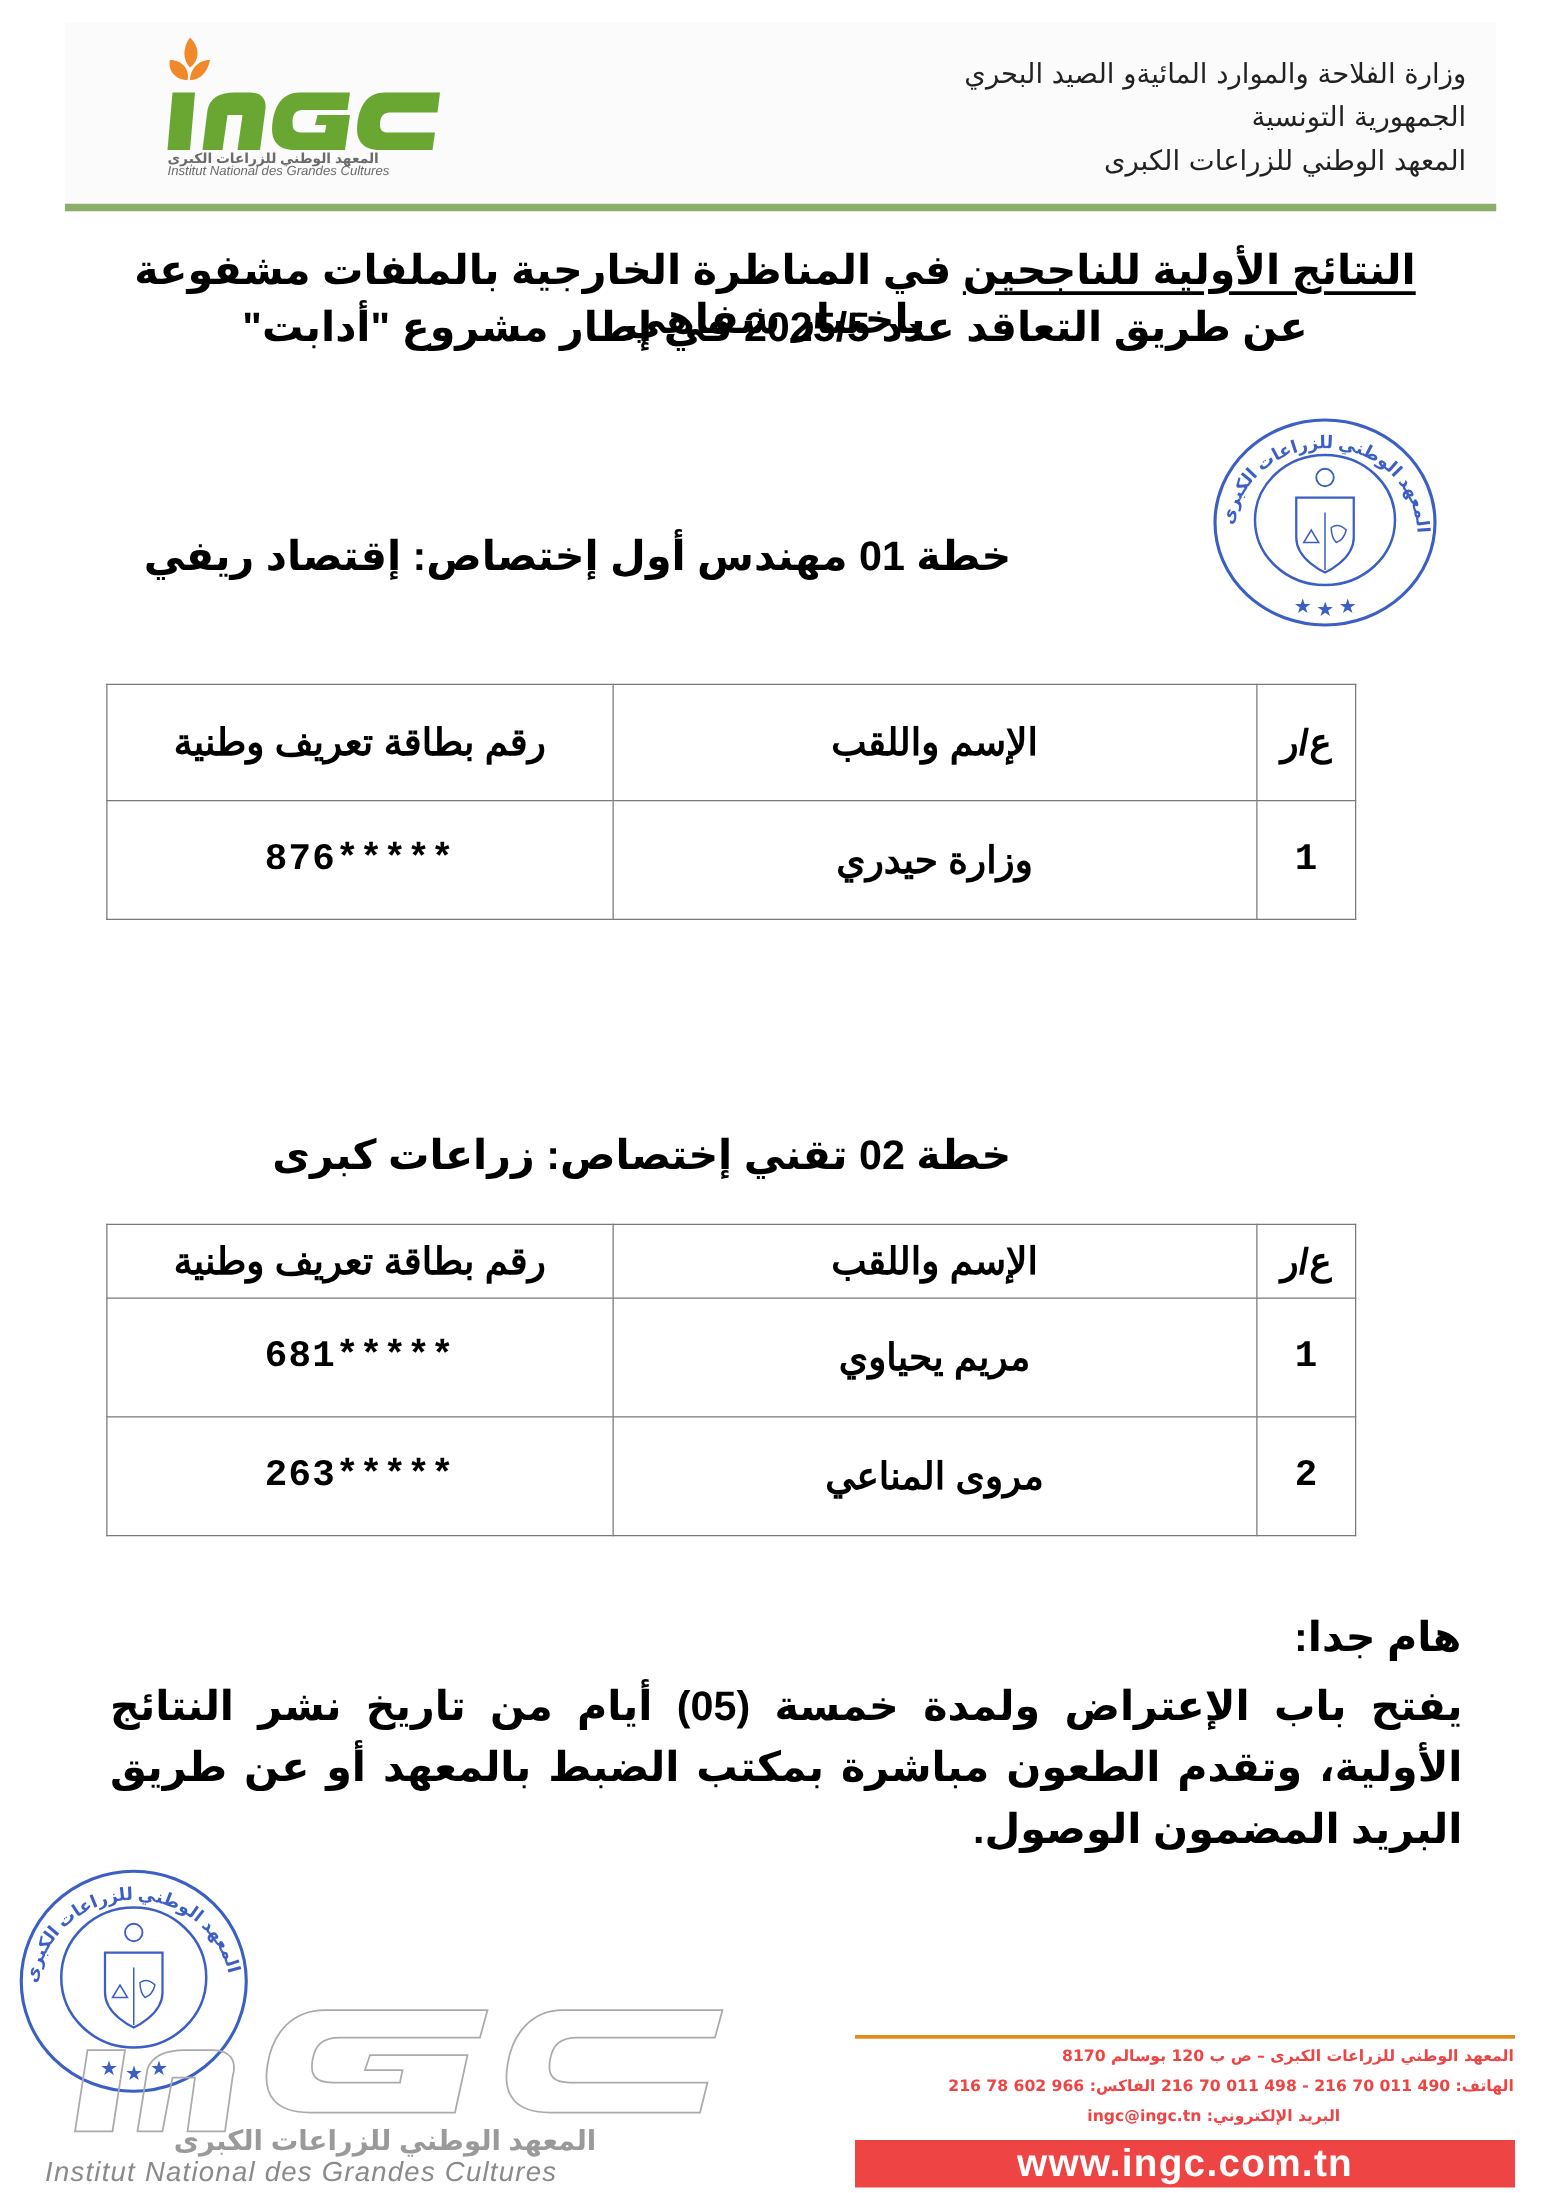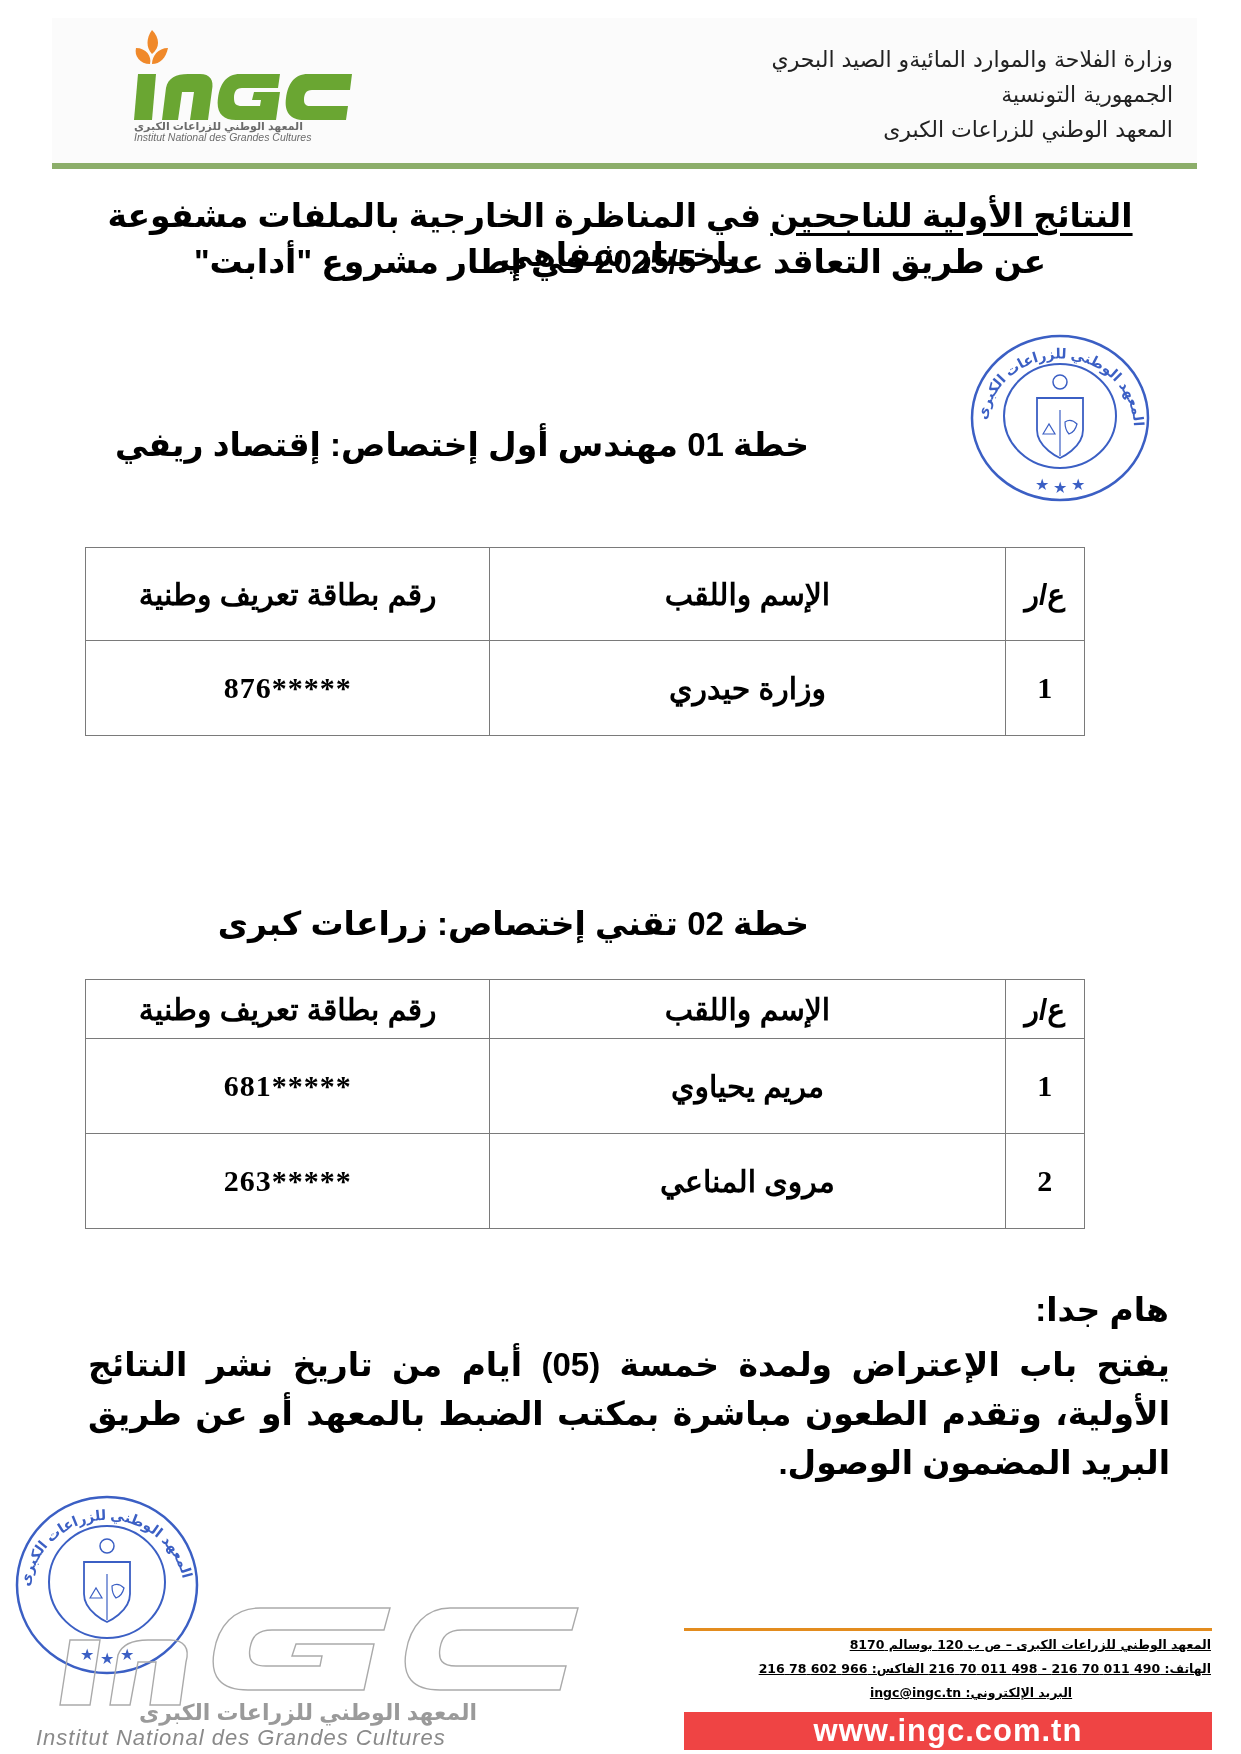--- a/index.html
+++ b/index.html
@@ -19,21 +19,21 @@
   .title2 { top:242px; }
   .title1 .u { text-decoration:underline; text-underline-offset:6px; }
   
   .stamp { left:965px; top:330px; width:190px; height:180px; }
   
   .section-title { direction:rtl; font-weight:bold; font-size:33px; text-align:right;margin-left:16px; }
   .sec1 { right:432px; top:425px; }
   .sec2 { right:432px; top:904px;text-align:right; }
   
   table.results { position:absolute; left:85px; width:1000px; border-collapse:collapse; direction:rtl; }
-  table.results td, table.results th { border:1.5px solid #7a7a7a; text-align:center; font-weight:bold; font-family:Liberation Serif, serif; }
+  table.results td, table.results th { border:1.5px solid #7a7a7a; text-align:center; font-weight:bold; font-family:Liberation Mono, monospace; }
   table.results th { font-size:30px; font-family:"Liberation Sans", sans-serif; }
   .t1 { top:547px; }
   .t1 th { height:90px; }
   .t1 td { height:92px; }
   .t2 { top:979px; }
   .t2 th { height:56px; }
   .t2 td { height:92px; }
   .col-num { width:77px; }
   .col-name { width:518px; }
   .col-id { width:405px; }
@@ -43,21 +43,21 @@
   
   .notice-title { right:72px; top:1290px; font-weight:bold; font-size:33px; direction:rtl; text-underline-offset:6px; }
   .notice-body { left:88px; width:1082px; top:1340px; direction:rtl; text-align:justify; text-align-last:right; font-weight:bold; font-size:33px; line-height:49px; }
   
   .stamp2 { left:10px; top:1490px; width:195px; height:190px; }
   .watermark { left:30px; top:1600px; width:560px; height:110px; }
   .wm-ar { left:38px; top:1700px; width:540px; font-size:22px; font-weight:bold; color:#9a9a9a; direction:rtl; text-align:center; letter-spacing:2px; }
   .wm-fr { left:36px; top:1725px; width:560px; font-size:22px; font-style:italic; color:#8a8a8a; letter-spacing:1px; }
   
   .foot-rule { left:684px; top:1628px; width:528px; height:3px; background:#e38c1e; }
-  .foot-line { right:30px; width:520px; text-align:right; direction:rtl; font-size:12.5px; font-weight:bold; color:#000000; font-family:"DejaVu Sans", sans-serif;text-decoration:underline; }
+  .foot-line { right:30px; width:520px; text-align:right; direction:rtl; font-size:12.5px; font-weight:bold; color:#ef4444; font-family:"DejaVu Sans", sans-serif; }
   .f1 { top:1637px; }
   .f2 { top:1661px; }
   .f3 { top:1685px; text-align:center; right:120px; width:300px; }
   .foot-web { left:684px; top:1712px; width:528px; height:38px; background:#ef4444; color:#fff; font-weight:bold; font-size:31px; text-align:center; line-height:38px; letter-spacing:1px; }
 </style>
 </head>
 <body>
 
 <div class="abs header-band"></div>
 <div class="abs header-rule"></div>

